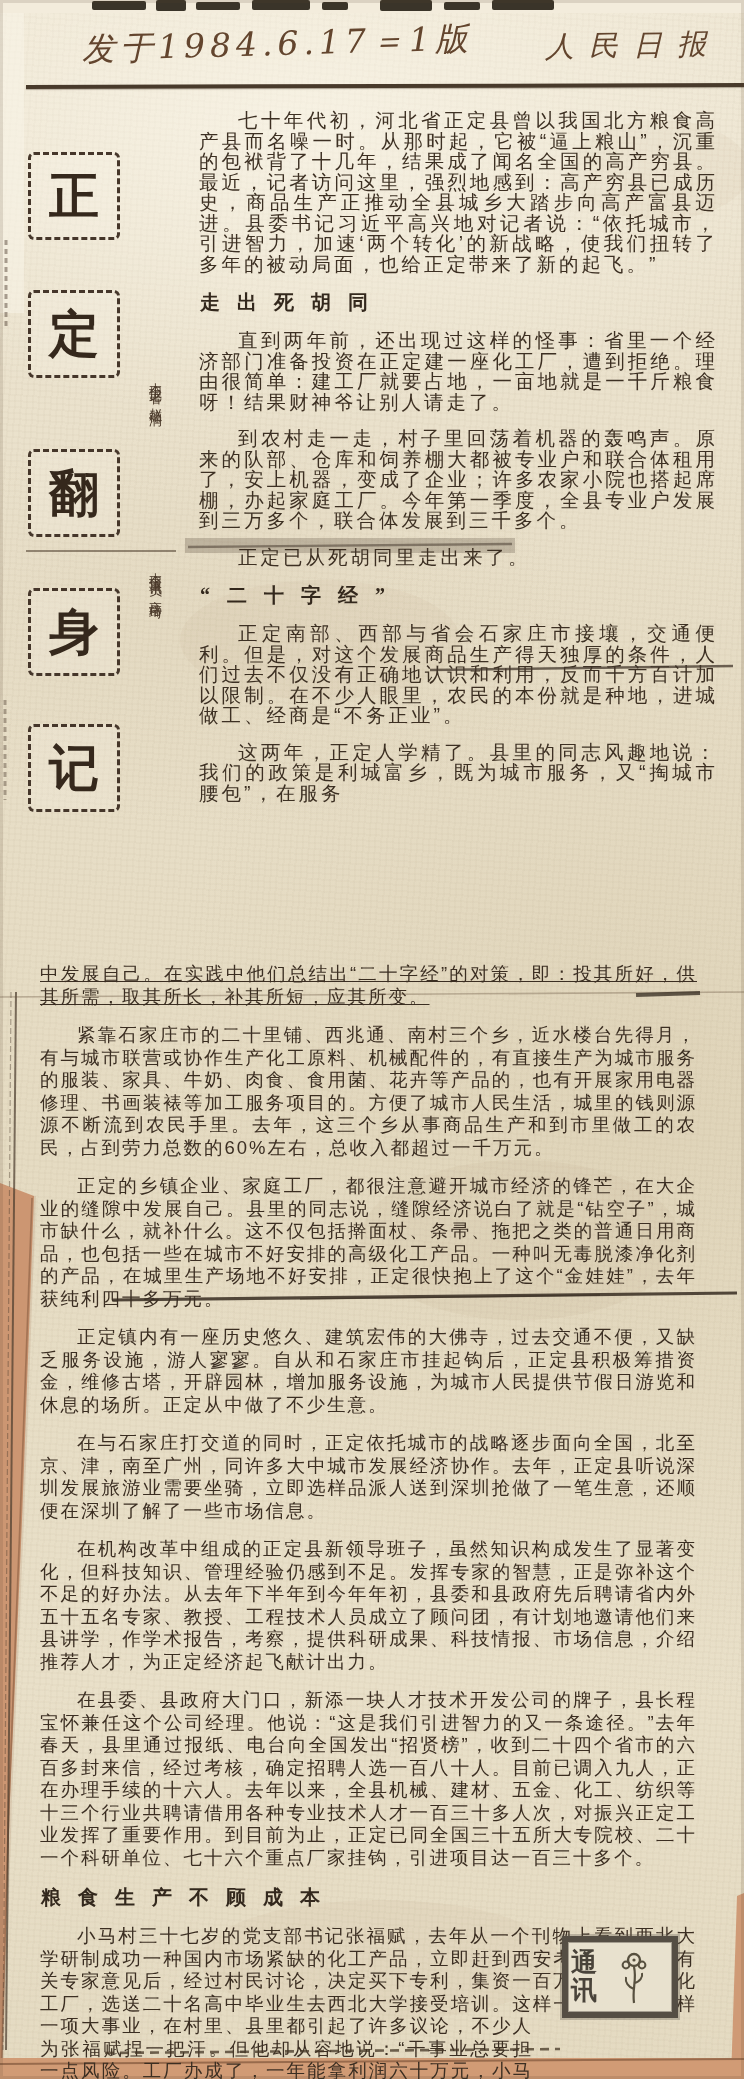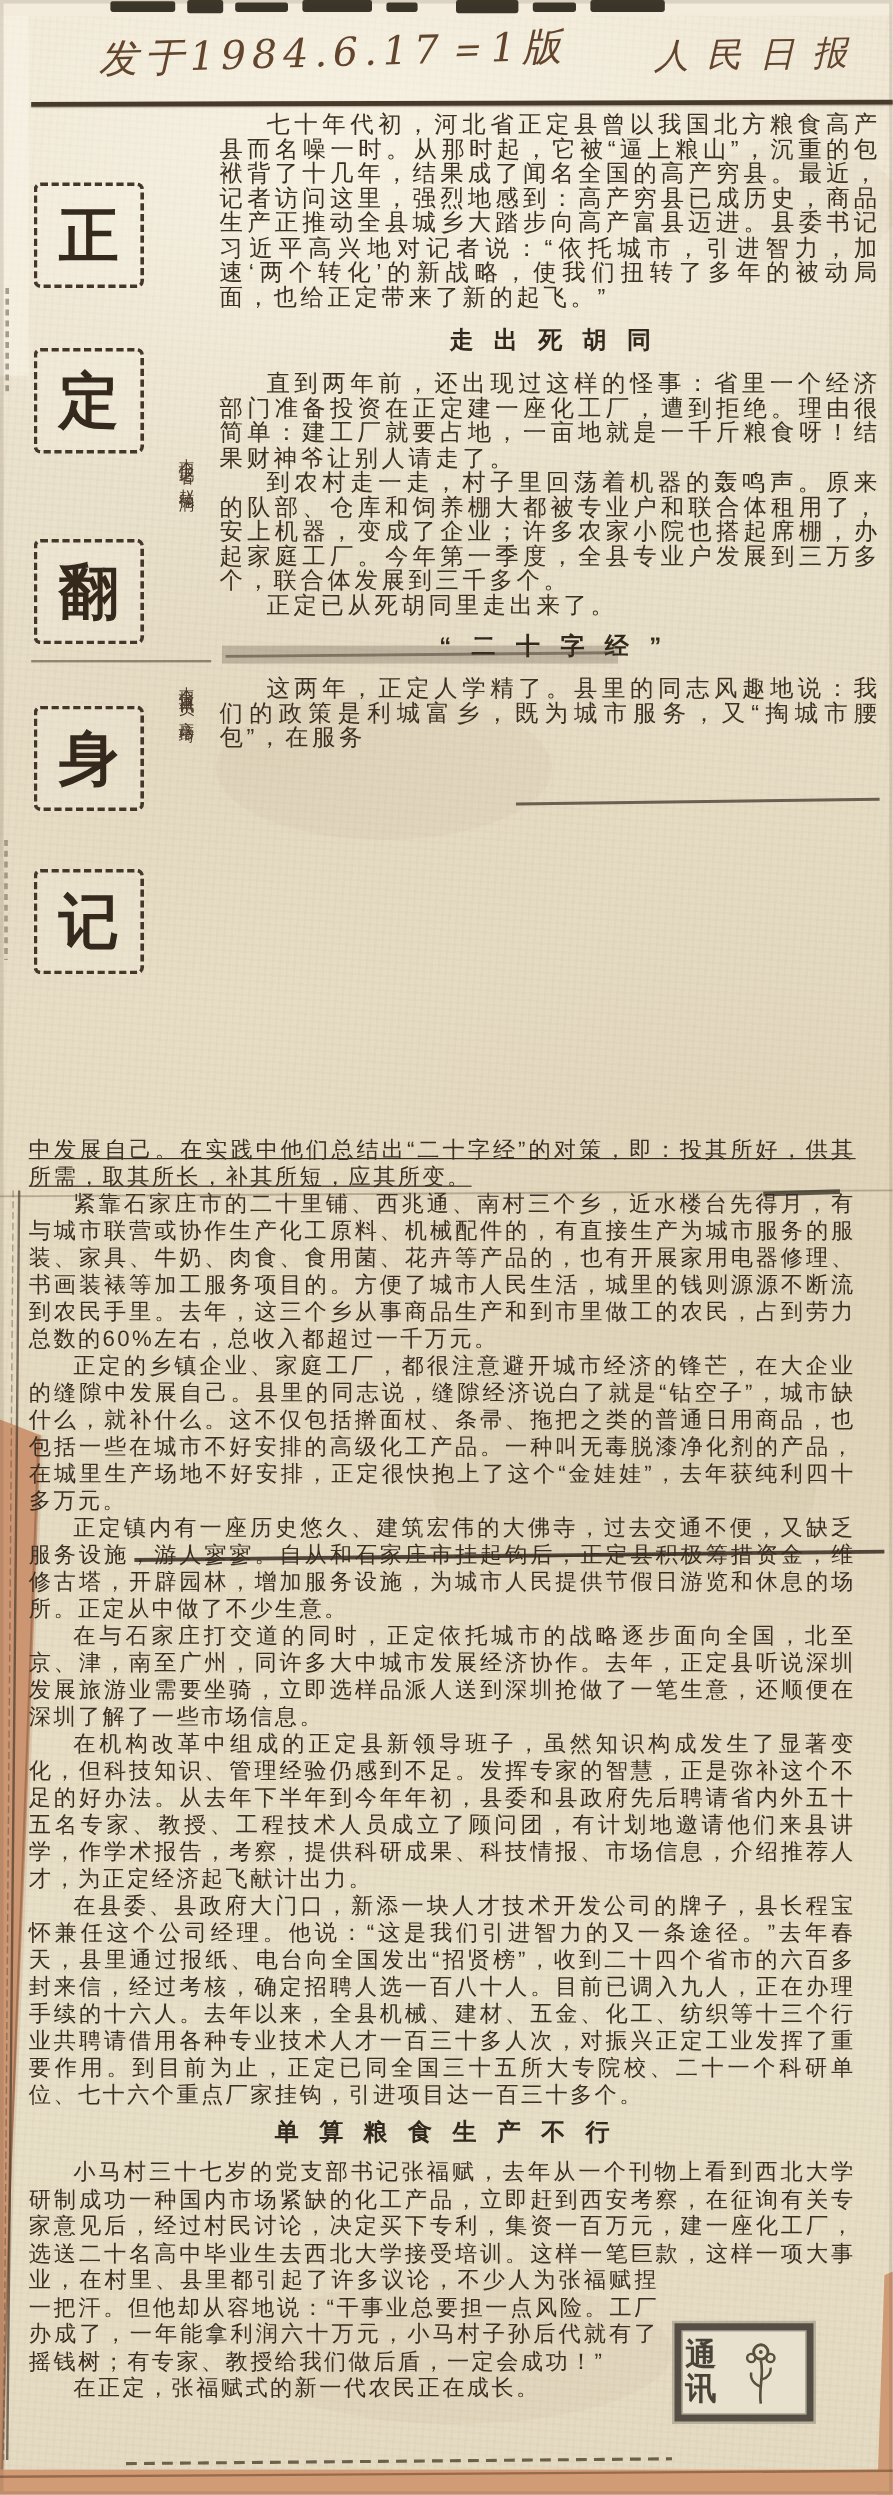--- a/index.html
+++ b/index.html
@@ -35,23 +35,23 @@
     font-size:13px;letter-spacing:3px;color:#4a392a;}
   .credit .credit-name{margin-top:13px;}
   .c1{top:372px;height:160px;}
   .c2{top:562px;height:150px;}
   .sb-divider{position:absolute;left:26px;top:550px;width:150px;height:2px;background:rgba(74,58,42,.55);}
   
   .col-narrow{position:absolute;left:183px;top:94px;width:551px;text-align:justify;
     font-size:19.5px;line-height:20.5px;letter-spacing:3px;color:#3d3023;}
   .col-wide{position:absolute;left:24px;top:947px;width:689px;text-align:justify;
     font-size:18.5px;line-height:22.5px;letter-spacing:2px;color:#3b2e22;}
-  .col-narrow p,.col-wide p{margin:0;text-indent:2em;}
+  .col-narrow p,.col-wide p{margin:16px;text-indent:2em;}
   p.noindent{text-indent:0;text-decoration:underline;}
-  .hd{font-family:Liberation Sans, sans-serif;font-weight:bold;text-align:center;
+  .hd{font-family:Liberation Serif, serif;font-weight:bold;text-align:left;
     font-size:20px;line-height:24px;color:#33281d;letter-spacing:0.85em;text-indent:0.85em;}
   .hd1{margin:14px 0 14px;}
   .hd2{margin:12px 0 13px;}
   .hd3{margin:20px 0 12px;}
   .hd4{margin:8px 0 10px;}
   .stamp-spacer{float:right;width:152px;height:92px;margin-left:12px;}
   
   .stamp{position:absolute;left:562px;top:1936px;width:116px;height:82px;box-sizing:border-box;
     border:6px solid #554e44;background:#e8e1ce;display:flex;align-items:center;gap:2px;
     padding:2px 3px;box-shadow:0 0 0 2px rgba(85,78,68,.30), inset 0 0 0 1px rgba(85,78,68,.45);}
@@ -125,32 +125,33 @@
     <span>本报通讯员</span><span class="credit-name">高培琦</span>
   </div>
 
   <div class="col-narrow">
     <p>七十年代初，河北省正定县曾以我国北方粮食高产县而名噪一时。从那时起，它被“逼上粮山”，沉重的包袱背了十几年，结果成了闻名全国的高产穷县。最近，记者访问这里，强烈地感到：高产穷县已成历史，商品生产正推动全县城乡大踏步向高产富县迈进。县委书记习近平高兴地对记者说：“依托城市，引进智力，加速‘两个转化’的新战略，使我们扭转了多年的被动局面，也给正定带来了新的起飞。”</p>
     <div class="hd hd1">走出死胡同</div>
     <p>直到两年前，还出现过这样的怪事：省里一个经济部门准备投资在正定建一座化工厂，遭到拒绝。理由很简单：建工厂就要占地，一亩地就是一千斤粮食呀！结果财神爷让别人请走了。</p>
     <p>到农村走一走，村子里回荡着机器的轰鸣声。原来的队部、仓库和饲养棚大都被专业户和联合体租用了，安上机器，变成了企业；许多农家小院也搭起席棚，办起家庭工厂。今年第一季度，全县专业户发展到三万多个，联合体发展到三千多个。</p>
     <p>正定已从死胡同里走出来了。</p>
     <div class="hd hd2">“二十字经”</div>
+    <p>正定南部、西部与省会石家庄市接壤，交通便利。但是，对这个发展商品生产得天独厚的条件，人们过去不仅没有正确地认识和利用，反而千方百计加以限制。在不少人眼里，农民的本份就是种地，进城做工、经商是“不务正业”。</p>
     <p>这两年，正定人学精了。县里的同志风趣地说：我们的政策是利城富乡，既为城市服务，又“掏城市腰包”，在服务</p>
   </div>
 
   <div class="col-wide">
     <p class="noindent">中发展自己。在实践中他们总结出“二十字经”的对策，即：投其所好，供其所需，取其所长，补其所短，应其所变。</p>
     <p>紧靠石家庄市的二十里铺、西兆通、南村三个乡，近水楼台先得月，有与城市联营或协作生产化工原料、机械配件的，有直接生产为城市服务的服装、家具、牛奶、肉食、食用菌、花卉等产品的，也有开展家用电器修理、书画装裱等加工服务项目的。方便了城市人民生活，城里的钱则源源不断流到农民手里。去年，这三个乡从事商品生产和到市里做工的农民，占到劳力总数的60%左右，总收入都超过一千万元。</p>
     <p>正定的乡镇企业、家庭工厂，都很注意避开城市经济的锋芒，在大企业的缝隙中发展自己。县里的同志说，缝隙经济说白了就是“钻空子”，城市缺什么，就补什么。这不仅包括擀面杖、条帚、拖把之类的普通日用商品，也包括一些在城市不好安排的高级化工产品。一种叫无毒脱漆净化剂的产品，在城里生产场地不好安排，正定很快抱上了这个“金娃娃”，去年获纯利四十多万元。</p>
     <p>正定镇内有一座历史悠久、建筑宏伟的大佛寺，过去交通不便，又缺乏服务设施，游人寥寥。自从和石家庄市挂起钩后，正定县积极筹措资金，维修古塔，开辟园林，增加服务设施，为城市人民提供节假日游览和休息的场所。正定从中做了不少生意。</p>
     <p>在与石家庄打交道的同时，正定依托城市的战略逐步面向全国，北至京、津，南至广州，同许多大中城市发展经济协作。去年，正定县听说深圳发展旅游业需要坐骑，立即选样品派人送到深圳抢做了一笔生意，还顺便在深圳了解了一些市场信息。</p>
     <p>在机构改革中组成的正定县新领导班子，虽然知识构成发生了显著变化，但科技知识、管理经验仍感到不足。发挥专家的智慧，正是弥补这个不足的好办法。从去年下半年到今年年初，县委和县政府先后聘请省内外五十五名专家、教授、工程技术人员成立了顾问团，有计划地邀请他们来县讲学，作学术报告，考察，提供科研成果、科技情报、市场信息，介绍推荐人才，为正定经济起飞献计出力。</p>
     <p>在县委、县政府大门口，新添一块人才技术开发公司的牌子，县长程宝怀兼任这个公司经理。他说：“这是我们引进智力的又一条途径。”去年春天，县里通过报纸、电台向全国发出“招贤榜”，收到二十四个省市的六百多封来信，经过考核，确定招聘人选一百八十人。目前已调入九人，正在办理手续的十六人。去年以来，全县机械、建材、五金、化工、纺织等十三个行业共聘请借用各种专业技术人才一百三十多人次，对振兴正定工业发挥了重要作用。到目前为止，正定已同全国三十五所大专院校、二十一个科研单位、七十六个重点厂家挂钩，引进项目达一百三十多个。</p>
-    <div class="hd hd4">单算粮食生产不行</div>
+    <div class="hd hd4">粮食生产不顾成本</div>
     <p><span>小马村三十七岁的党支部书记张福赋，去年从一个刊物上看到西北大学研制成功一种国内市场紧缺的化工产品，立即赶到西安考察，在征询有关专家意见后，经过村民讨论，决定买下专利，集资一百万元，建一座化工厂，选送二十名高中毕业生去西北大学接受培训。这样一笔巨款，这样一项大</span><span class="stamp-spacer"></span><span>事业，在村里、县里都引起了许多议论，不少人为张福赋捏一把汗。但他却从容地说：“干事业总要担一点风险。工厂办成了，一年能拿利润六十万元，小马村子孙后代就有了摇钱树；有专家、教授给我们做后盾，一定会成功！”</span></p>
     <p>在正定，张福赋式的新一代农民正在成长。</p>
   </div>
 
   <div class="stamp">
     <div class="stamp-chars">
       <span>通</span>
       <span>讯</span>
     </div>
     <div class="stamp-flower">

